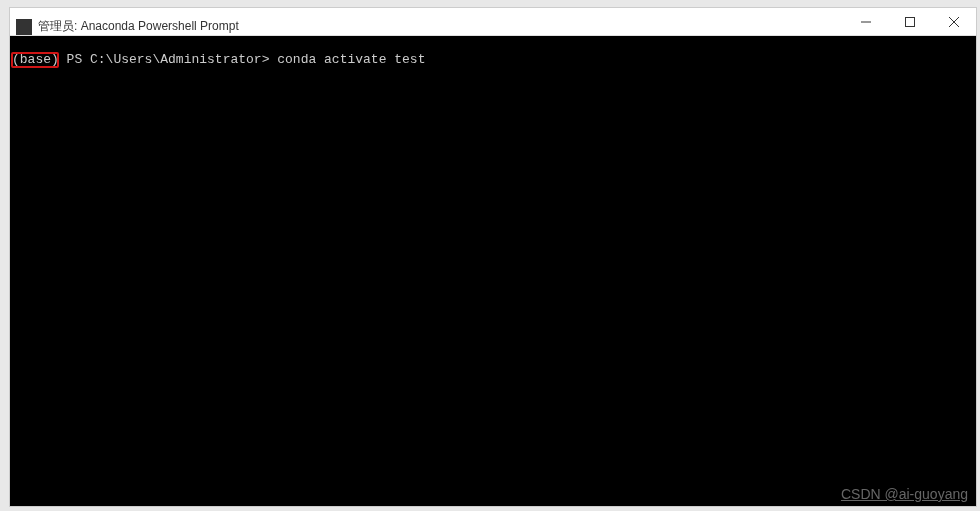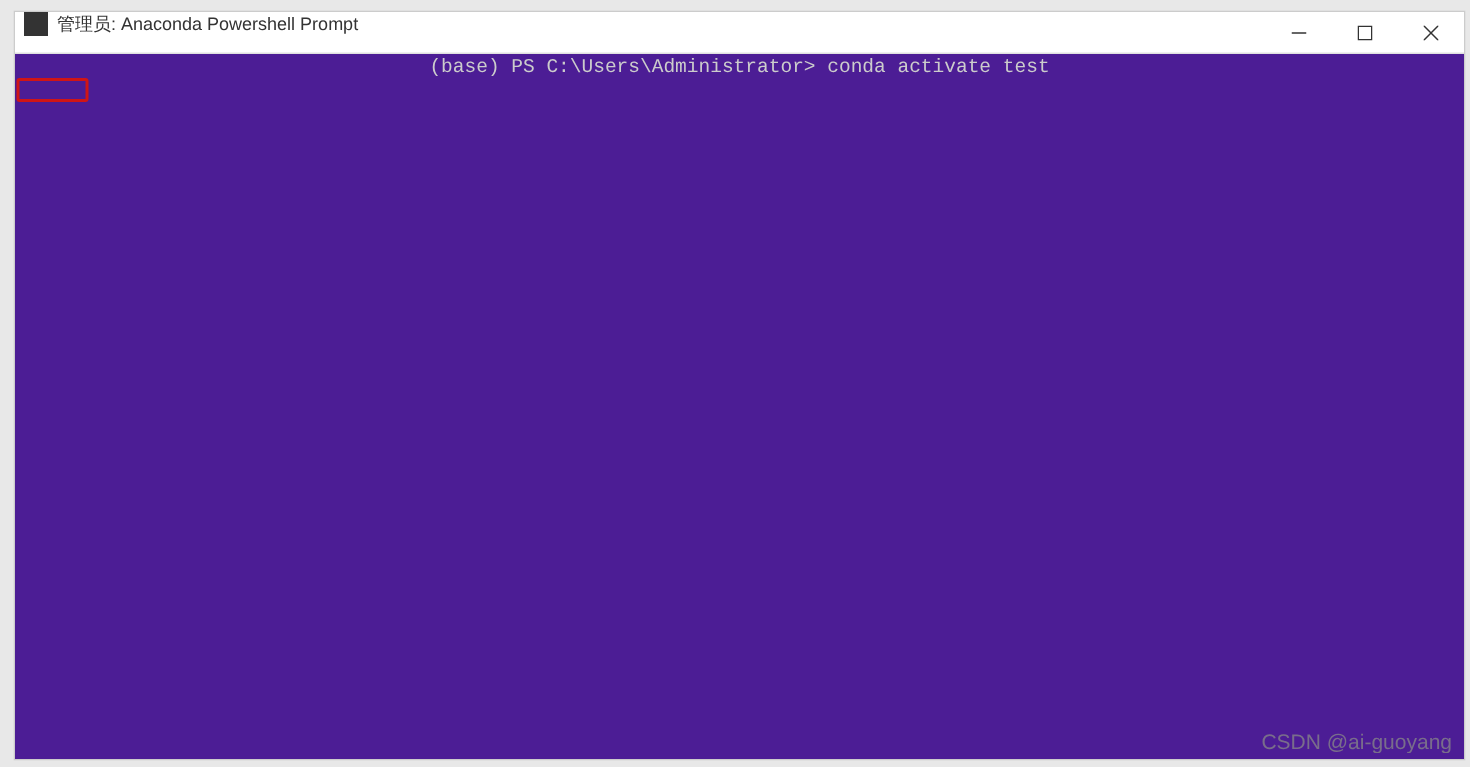--- a/index.html
+++ b/index.html
@@ -23,21 +23,21 @@
       height: 500px;
       background: #ffffff;
       border: 1px solid #cccccc;
       display: flex;
       flex-direction: column;
     }
     .titlebar {
       height: 28px;
       background: #ffffff;
       display: flex;
-      align-items: flex-start;
+      align-items: flex-end;
       padding-left: 6px;
       border-bottom: 1px solid #e0e0e0;
     }
     .titlebar-icon {
       width: 16px;
       height: 16px;
       background: #333;
       margin-right: 6px;
       display: inline-block;
     }
@@ -56,29 +56,28 @@
       display: flex;
       align-items: center;
       justify-content: center;
       font-size: 10px;
       color: #555;
       font-family: "Segoe UI", sans-serif;
       cursor: pointer;
     }
     .terminal {
       flex: 1;
-      background: #4c1d95;
+      background: #000000;
       color: #cccccc;
       font-family: "Consolas", "Courier New", monospace;
       font-size: 13px;
       line-height: 15px;
-      padding: 1px 2px;
+      padding: 16px 2px;
       position: relative;
       overflow: hidden;
-      text-align: center;
     }
     .term-line {
       white-space: pre;
     }
     .highlight-box {
       position: absolute;
       left: 1px;
       top: 16px;
       width: 48px;
       height: 16px;
@@ -87,20 +86,21 @@
       pointer-events: none;
     }
     .watermark {
       position: absolute;
       bottom: 4px;
       right: 8px;
       color: #888888;
       font-size: 14px;
       font-family: "Segoe UI", sans-serif;
       opacity: 0.75;
+      text-decoration: underline;
     }
   </style>
 </head>
 <body>
 
 <div class="window">
   <div class="titlebar">
     <span class="titlebar-icon"></span>
     <span class="titlebar-text">管理员: Anaconda Powershell Prompt</span>
     <div class="window-controls">

